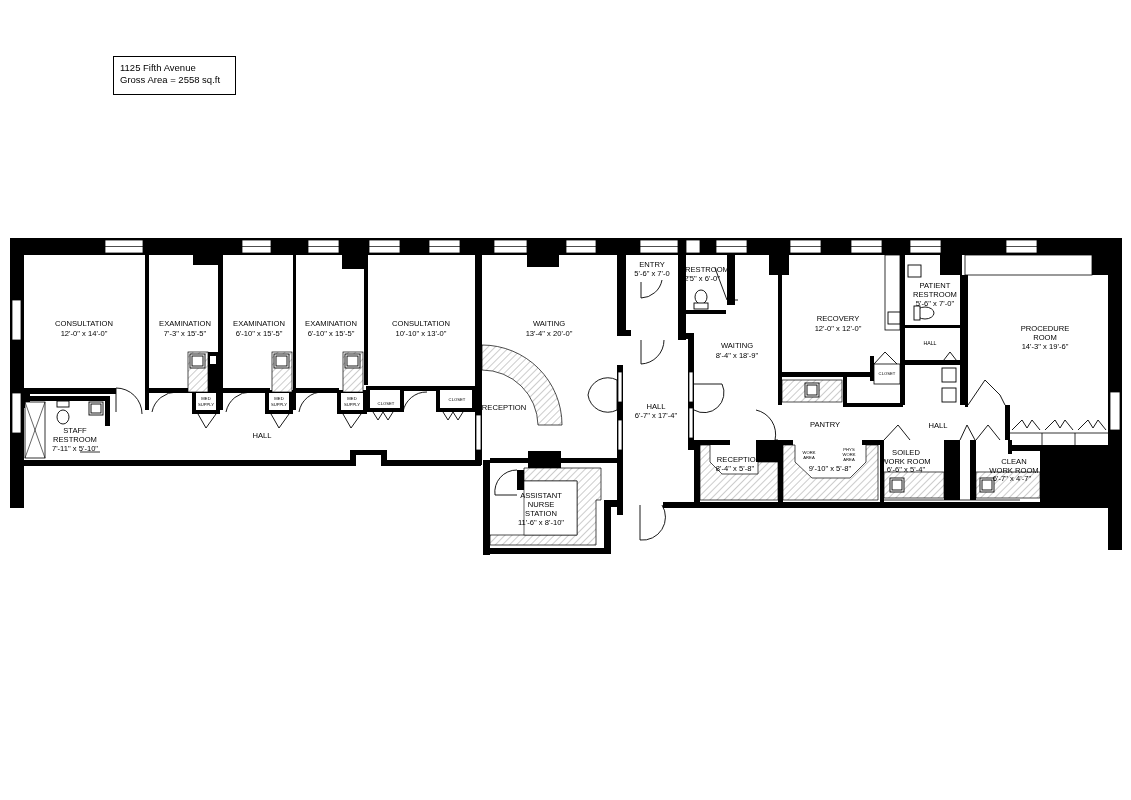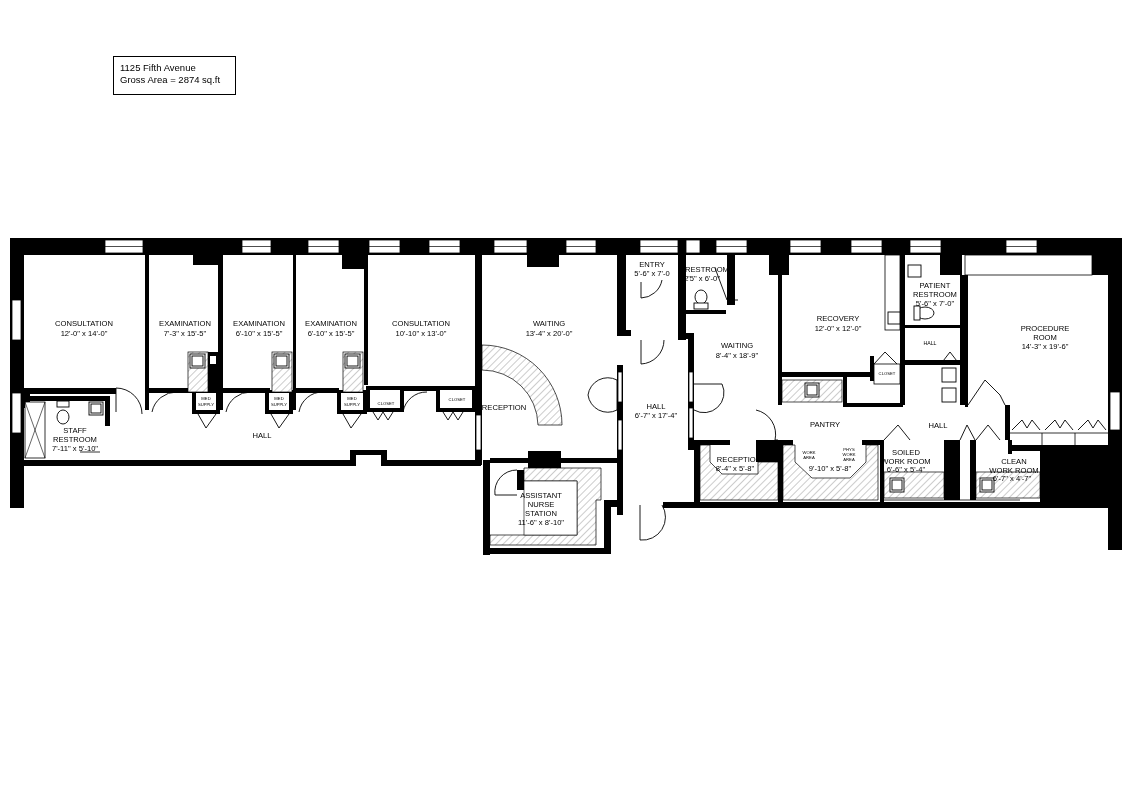--- a/index.html
+++ b/index.html
@@ -15,21 +15,21 @@
   .win { fill:#fff; stroke:#000; stroke-width:0.8; }
   .hatch { fill:url(#hatch); stroke:#000; stroke-width:0.7; }
   .fixture { fill:#fff; stroke:#000; stroke-width:0.9; }
   .door { fill:none; stroke:#000; stroke-width:0.9; }
 </style>
 </head>
 <body>
 
 <div class="infobox">
   <div>1125 Fifth Avenue</div>
-  <div>Gross Area = 2874 sq.ft</div>
+  <div>Gross Area = 2558 sq.ft</div>
 </div>
 
 <svg class="plan" width="1131" height="800" viewBox="0 0 1131 800">
   <defs>
     <pattern id="hatch" patternUnits="userSpaceOnUse" width="5" height="5" patternTransform="rotate(45)">
       <rect width="5" height="5" fill="#fff"></rect>
       <line x1="0" y1="0" x2="0" y2="5" stroke="#9a9a9a" stroke-width="1"></line>
     </pattern>
   </defs>
 

